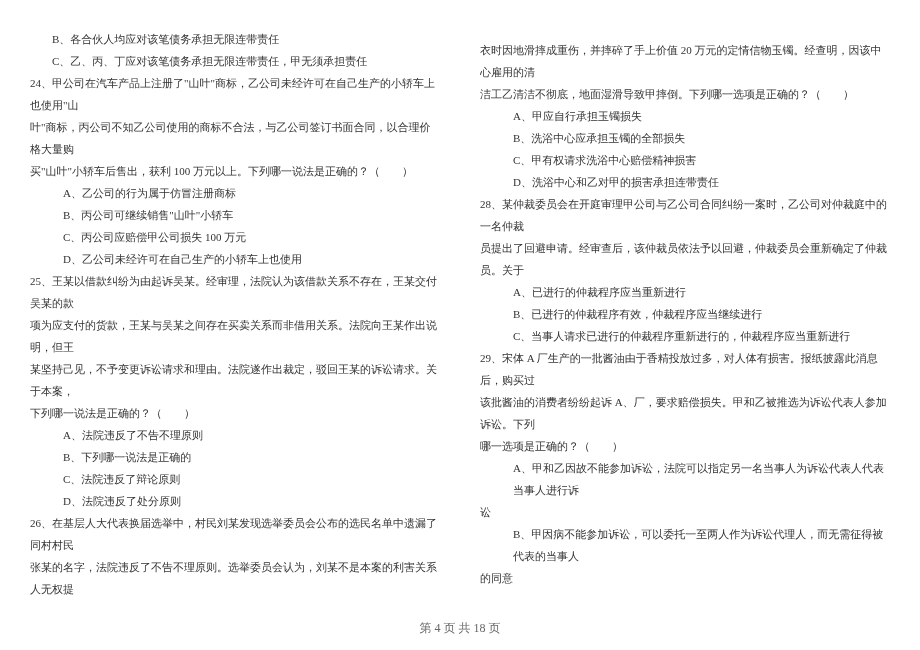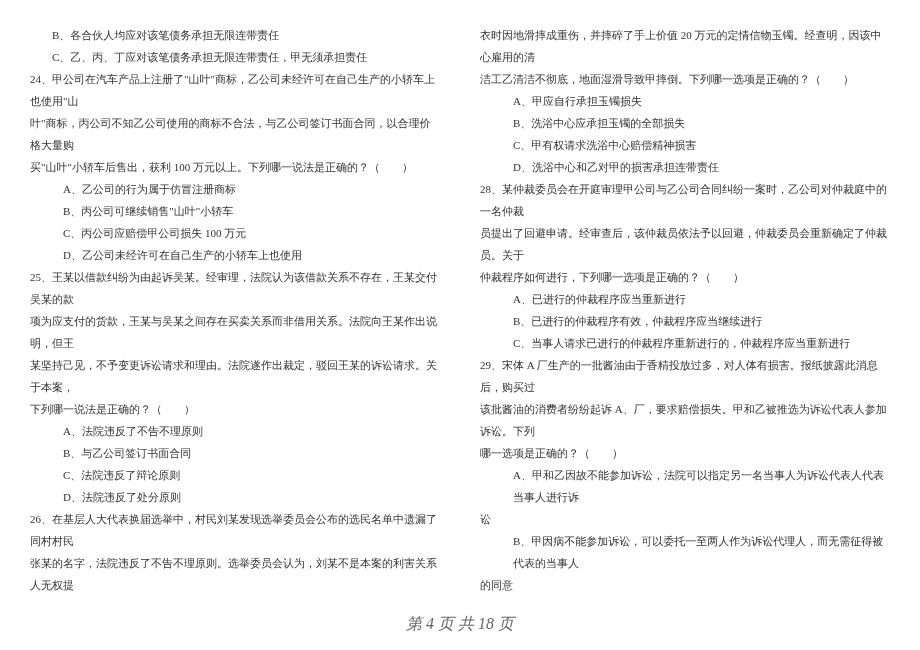--- a/index.html
+++ b/index.html
@@ -35,24 +35,23 @@
       white-space: normal;
     }
     .indent-1 {
       padding-left: 2em;
     }
     .indent-2 {
       padding-left: 3em;
     }
     .footer {
       text-align: center;
-      font-size: 16px;
+      font-size: 12px;
       color: #666;
       margin-top: 8px;
-      font-style: italic;
     }
   </style>
 </head>
 <body>
 
 <div class="content">
   <div class="column">
     <div class="line indent-1">B、各合伙人均应对该笔债务承担无限连带责任</div>
     <div class="line indent-1">C、乙、丙、丁应对该笔债务承担无限连带责任，甲无须承担责任</div>
     <div class="line">24、甲公司在汽车产品上注册了"山叶"商标，乙公司未经许可在自己生产的小轿车上也使用"山</div>
@@ -60,37 +59,36 @@
     <div class="line">买"山叶"小轿车后售出，获利 100 万元以上。下列哪一说法是正确的？（　　）</div>
     <div class="line indent-2">A、乙公司的行为属于仿冒注册商标</div>
     <div class="line indent-2">B、丙公司可继续销售"山叶"小轿车</div>
     <div class="line indent-2">C、丙公司应赔偿甲公司损失 100 万元</div>
     <div class="line indent-2">D、乙公司未经许可在自己生产的小轿车上也使用</div>
     <div class="line">25、王某以借款纠纷为由起诉吴某。经审理，法院认为该借款关系不存在，王某交付吴某的款</div>
     <div class="line">项为应支付的货款，王某与吴某之间存在买卖关系而非借用关系。法院向王某作出说明，但王</div>
     <div class="line">某坚持己见，不予变更诉讼请求和理由。法院遂作出裁定，驳回王某的诉讼请求。关于本案，</div>
     <div class="line">下列哪一说法是正确的？（　　）</div>
     <div class="line indent-2">A、法院违反了不告不理原则</div>
-    <div class="line indent-2">B、与乙公司签订书面合同</div>
+    <div class="line indent-2">B、下列哪一说法是正确的</div>
     <div class="line indent-2">C、法院违反了辩论原则</div>
     <div class="line indent-2">D、法院违反了处分原则</div>
     <div class="line">26、在基层人大代表换届选举中，村民刘某发现选举委员会公布的选民名单中遗漏了同村村民</div>
     <div class="line">张某的名字，法院违反了不告不理原则。选举委员会认为，刘某不是本案的利害关系人无权提</div>
 
   </div>
   <div class="column">
     <div class="line">衣时因地滑摔成重伤，并摔碎了手上价值 20 万元的定情信物玉镯。经查明，因该中心雇用的清</div>
     <div class="line">洁工乙清洁不彻底，地面湿滑导致甲摔倒。下列哪一选项是正确的？（　　）</div>
     <div class="line indent-2">A、甲应自行承担玉镯损失</div>
     <div class="line indent-2">B、洗浴中心应承担玉镯的全部损失</div>
     <div class="line indent-2">C、甲有权请求洗浴中心赔偿精神损害</div>
     <div class="line indent-2">D、洗浴中心和乙对甲的损害承担连带责任</div>
     <div class="line">28、某仲裁委员会在开庭审理甲公司与乙公司合同纠纷一案时，乙公司对仲裁庭中的一名仲裁</div>
     <div class="line">员提出了回避申请。经审查后，该仲裁员依法予以回避，仲裁委员会重新确定了仲裁员。关于</div>
-    <div class="line">仲裁程序如何进行，下列哪一选项是正确的？（　　）</div>
     <div class="line indent-2">A、已进行的仲裁程序应当重新进行</div>
     <div class="line indent-2">B、已进行的仲裁程序有效，仲裁程序应当继续进行</div>
     <div class="line indent-2">C、当事人请求已进行的仲裁程序重新进行的，仲裁程序应当重新进行</div>
     <div class="line">29、宋体 A 厂生产的一批酱油由于香精投放过多，对人体有损害。报纸披露此消息后，购买过</div>
     <div class="line">该批酱油的消费者纷纷起诉 A、厂，要求赔偿损失。甲和乙被推选为诉讼代表人参加诉讼。下列</div>
     <div class="line">哪一选项是正确的？（　　）</div>
     <div class="line indent-2">A、甲和乙因故不能参加诉讼，法院可以指定另一名当事人为诉讼代表人代表当事人进行诉</div>
     <div class="line">讼</div>
     <div class="line indent-2">B、甲因病不能参加诉讼，可以委托一至两人作为诉讼代理人，而无需征得被代表的当事人</div>
     <div class="line">的同意</div>

